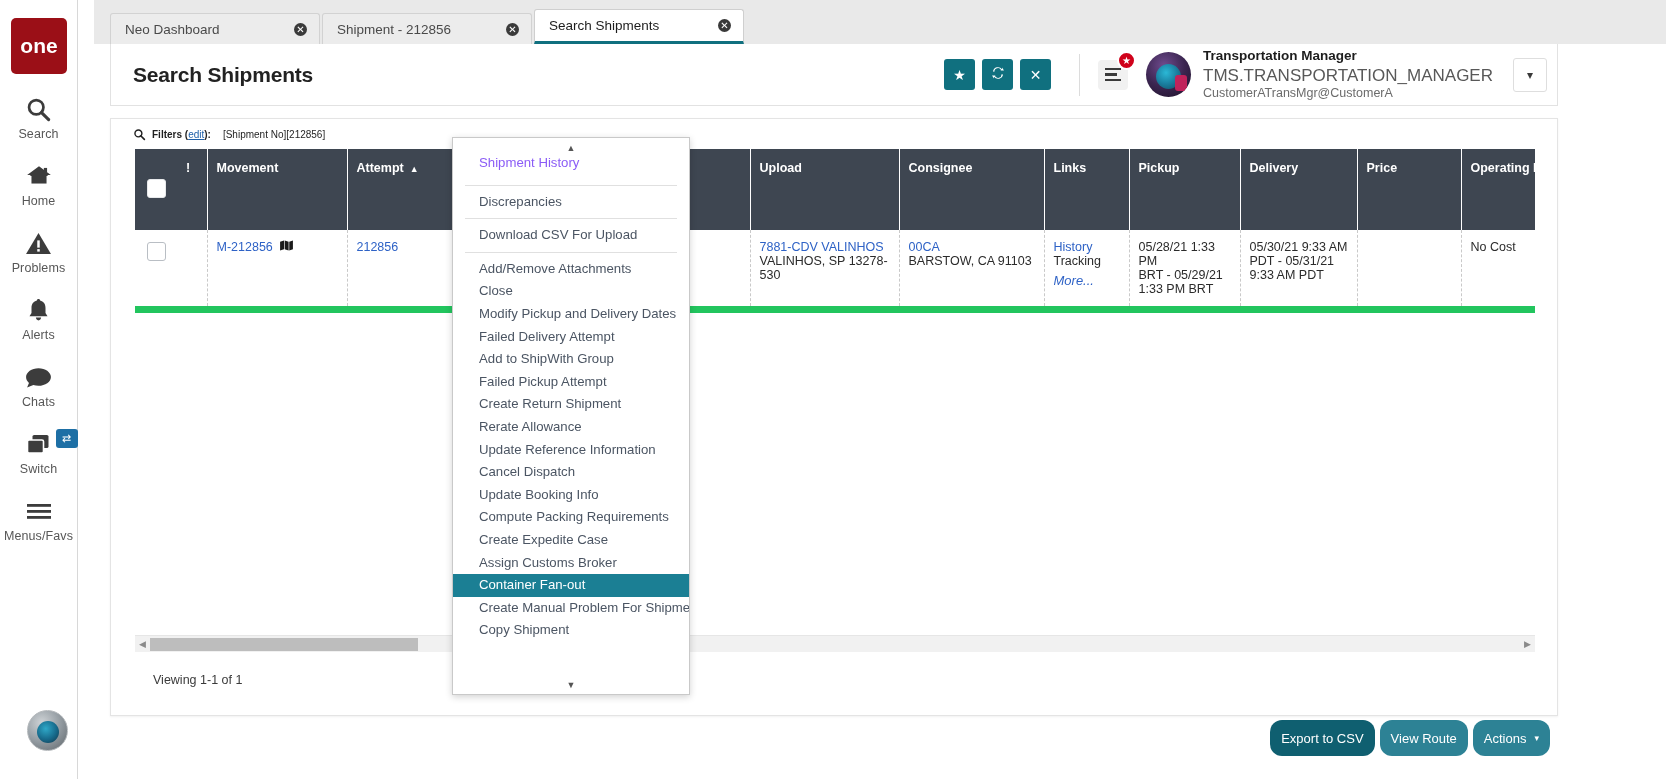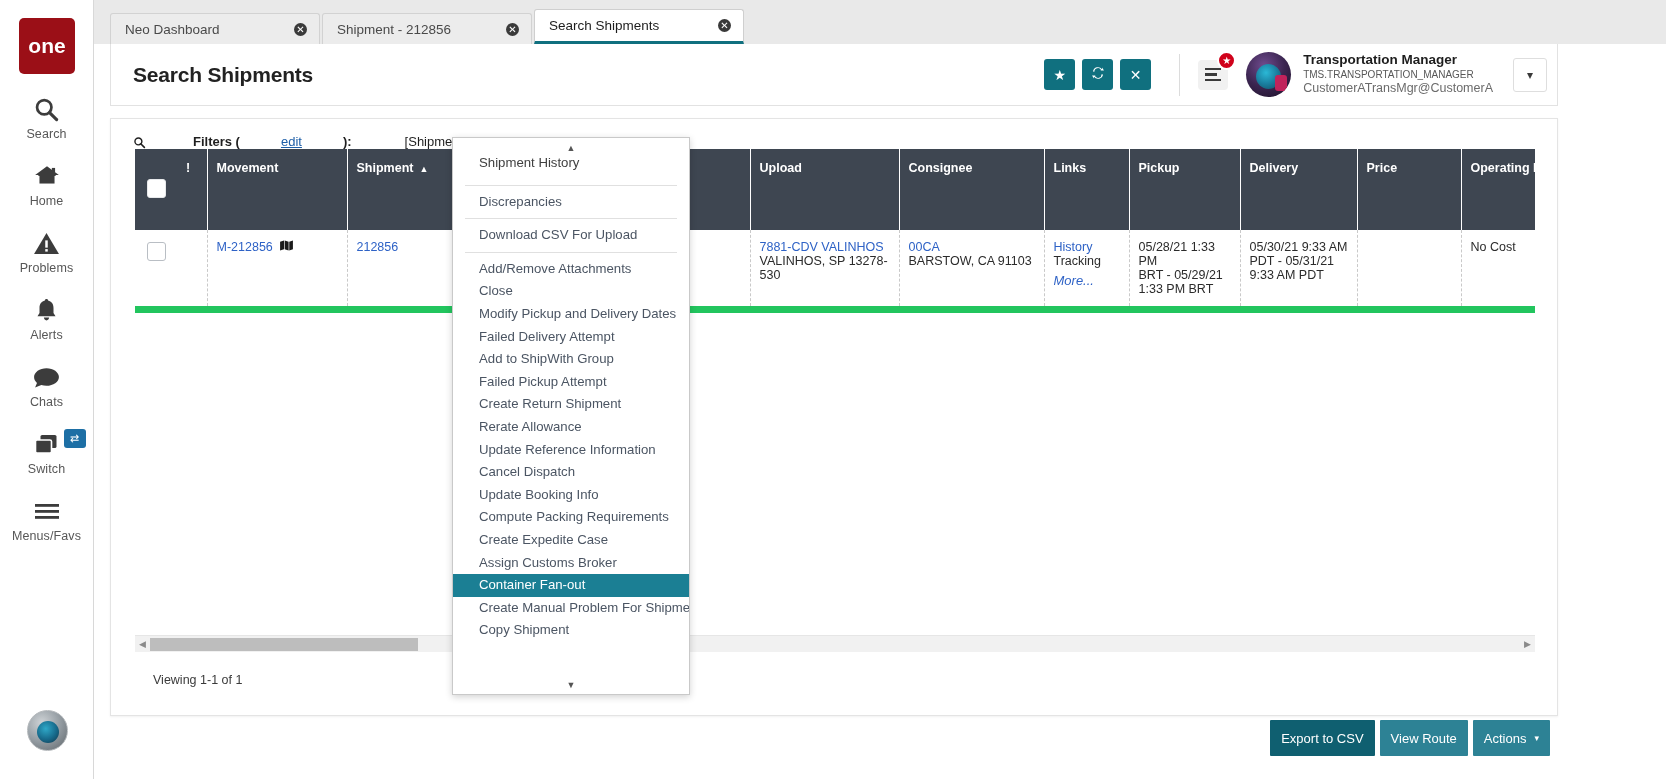--- a/index.html
+++ b/index.html
@@ -6,21 +6,21 @@
   html, body {
     width: 1666px; height: 779px;
     font-family: "Liberation Sans", sans-serif;
     background: #ffffff;
     overflow: hidden;
   }
   #app { position: relative; width: 1666px; height: 779px; background:#fff; }
 
   
   .rail {
-    position: absolute; left: 0; top: 0; width: 94px; height: 779px;
+    position: absolute; left: 0; top: 0; width: 78px; height: 779px;
     background: #ffffff; border-right: 1px solid #d8d8d8;
     display: flex; flex-direction: column; align-items: center;
   }
   .logo {
     width: 56px; height: 56px; margin-top: 18px;
     background: #9b0f17; border-radius: 5px;
     display: flex; align-items: center; justify-content: center;
   }
   .logo svg { display:block; }
   .rail-item {
@@ -105,36 +105,36 @@
   .user-avatar::before{
     content:""; position:absolute; left:10px; top:12px; width:25px; height:25px; border-radius:50%;
     background: radial-gradient(circle at 40% 35%, #2bb8d6 0%, #1a7fa0 50%, #124a60 100%);
   }
   .user-avatar::after{
     content:""; position:absolute; right:4px; bottom:6px; width:12px; height:16px; border-radius:3px;
     background:#c0225b;
   }
   .user-meta { margin-left: 12px; line-height: 1.25; padding-right:6px; }
   .user-name { font-size: 13.5px; font-weight: bold; color: #1d1d1d; }
-  .user-id { font-size: 10px; color: #585858; }
+  .user-id { font-size: 17px; color: #585858; }
   .user-email { font-size: 12.5px; color: #6b6b6b; }
   .caret-btn {
     width: 34px; height: 34px; margin-left: 14px; margin-right: 10px;
     display:flex; align-items:center; justify-content:center;
     border:1px solid #dedede; border-radius:3px; background:#fff; cursor:pointer;
   }
 
   
   .card {
     position: absolute; left: 110px; top: 118px; width: 1448px; height: 598px;
     background: #fff; border: 1px solid #e4e4e4; box-shadow: 0 1px 2px rgba(0,0,0,.06);
   }
   .filterbar {
-    height: 30px; display: flex; align-items: flex-end; padding-left: 22px;
-    font-size: 13px; color: #1f1f1f; gap: 41px;
+    height: 30px; display: flex; align-items: center; padding-left: 22px;
+    font-size: 10px; color: #1f1f1f;
   }
   .filterbar .fico { margin-right: 6px; color:#1f1f1f; display:flex; }
   .filterbar b { font-weight: bold; }
   .filterbar a { color: #1e5fa8; text-decoration: underline; }
   .filterbar .fval { margin-left: 12px; color:#1f1f1f; }
 
   
   .tablewrap { position: absolute; left: 24px; top: 30px; width: 1400px; height: 486px; overflow: hidden; }
   table.grid { border-collapse: collapse; table-layout: fixed; width: 1475px; }
   table.grid thead th {
@@ -181,21 +181,21 @@
   .cardfoot {
     position: absolute; left: 0; top: 533px; width: 100%; height: 56px;
     display:flex; align-items:center;
   }
   .viewing { margin-left: 42px; font-size: 12.5px; color: #3a3a3a; }
 
   
   .actbar { position: absolute; left: 110px; top: 716px; width: 1448px; height: 46px; }
   .btns { position:absolute; right: 8px; top: 4px; display: flex; }
   .btn {
-    height: 29px; padding: 18px 11px; border-radius: 1px; color: #fff;
+    height: 29px; padding: 18px 11px; border-radius: 12px; color: #fff;
     font-size: 13px; display: flex; align-items: center; justify-content: center;
     margin-left: 5px; cursor: pointer; border: none;
     font-family:"Liberation Sans",sans-serif;
   }
   .btn.dark { background: #0f5f70; }
   .btn.teal { background: #2d8295; }
   .btn .bcaret { margin-left: 8px; font-size: 9px; }
 
   
   .menu {
@@ -206,21 +206,21 @@
   .menu-scroll-up, .menu-scroll-dn {
     height: 19px; display:flex; align-items:center; justify-content:center;
     color:#555; font-size:9px; cursor:pointer; background:#fff;
   }
   .menu-scroll-dn { position:absolute; bottom:0; left:0; right:0; }
   .menu-list { position:absolute; top:19px; left:0; right:0; bottom:19px; overflow:hidden; }
   .mi {
     height: 22.6px; line-height: 22.6px; padding: 0 14px 0 26px;
     font-size: 13.2px; color: #4b5563; cursor: pointer; white-space: nowrap;
   }
-  .mi.clipped { color:#404040; position:relative; top:-5px; }
+  .mi.clipped { color:#8b5cf6; position:relative; top:-5px; }
   .mi.sel { background: #1b7f94; color: #fff; }
   .mi-sep { height:1px; background:#e0e0e0; margin: 5px 12px; }
 </style>
 </head>
 <body>
 
 <div id="app">
 
   <div class="rail">
     <div class="logo">
@@ -392,21 +392,21 @@
             <col style="width:149px">
         </colgroup>
         <thead>
           <tr>
             <th class="chk">
               <span class="hdrbox"></span>
             </th>
             <th>!</th>
             <th>Movement</th>
             <th>
-              <span>Shipment</span><span class="sort-asc" style="font-size:9px;">▲</span>
+              <span>Attempt</span><span class="sort-asc" style="font-size:9px;">▲</span>
             </th>
             <th></th>
             <th>Upload</th>
             <th>Consignee</th>
             <th>Links</th>
             <th>Pickup</th>
             <th>Delivery</th>
             <th>Price</th>
             <th>Operating Pric</th>
           </tr>

